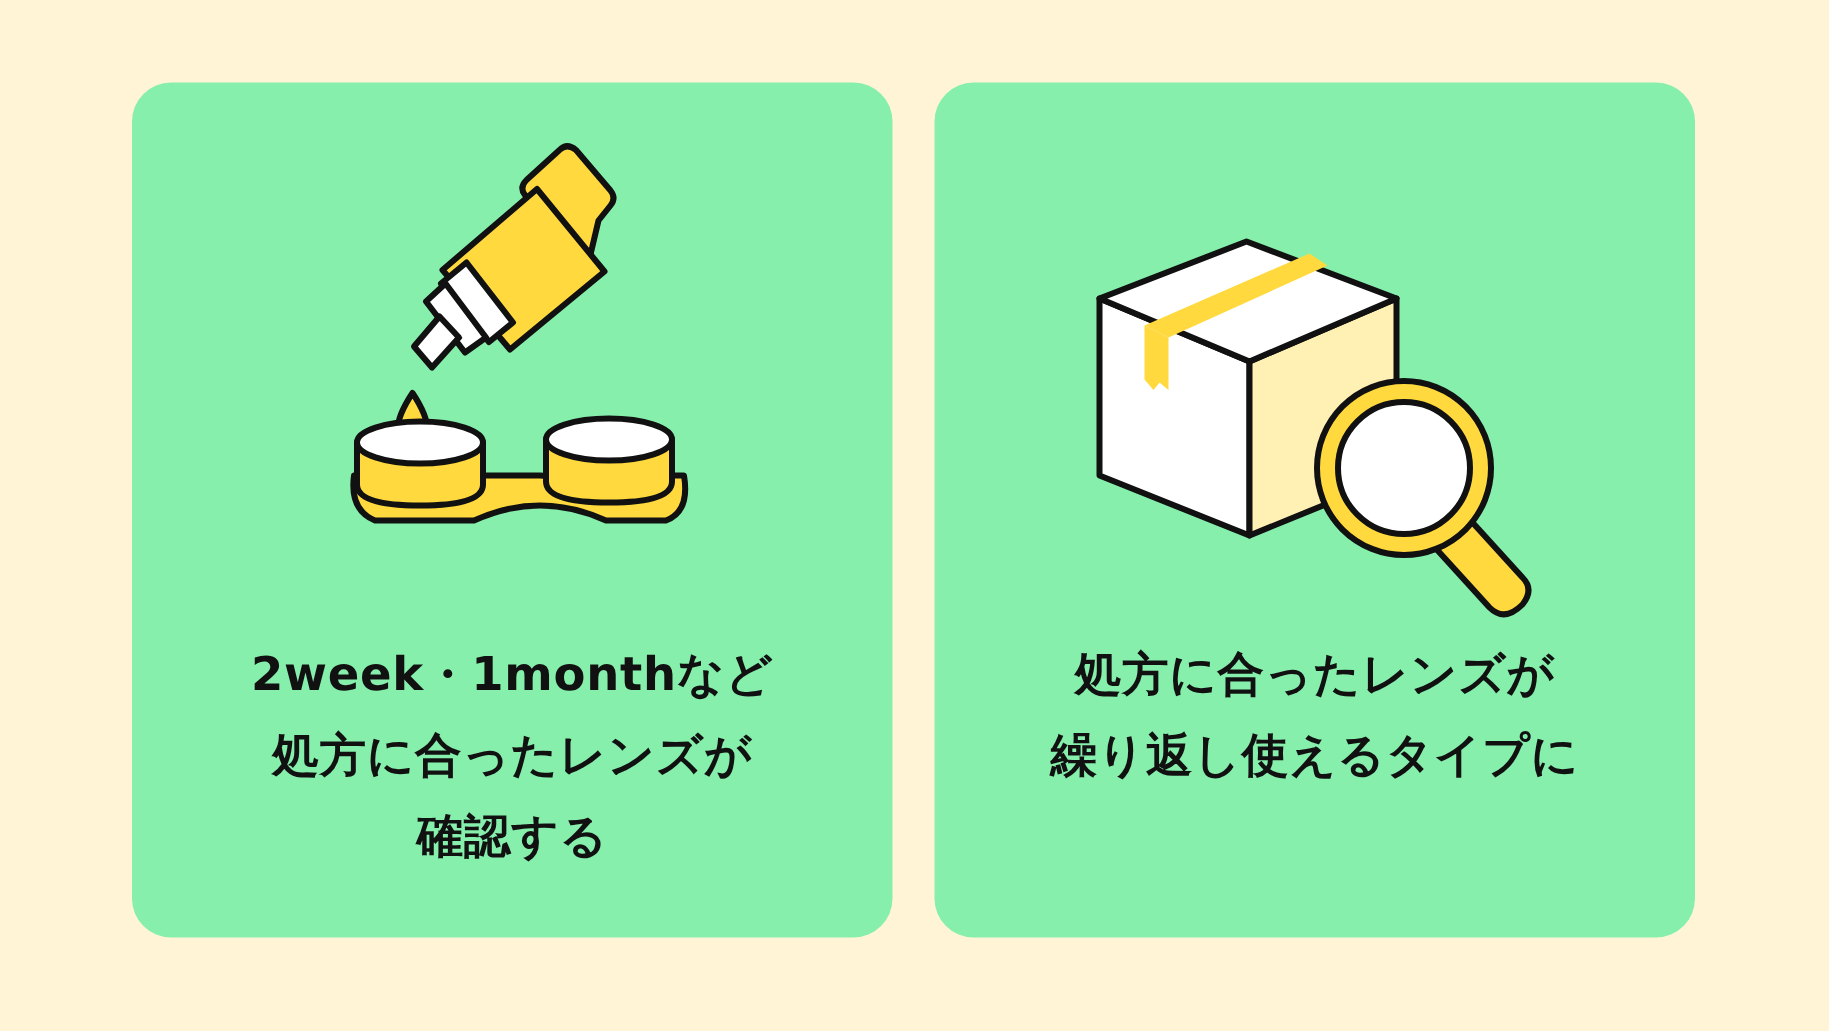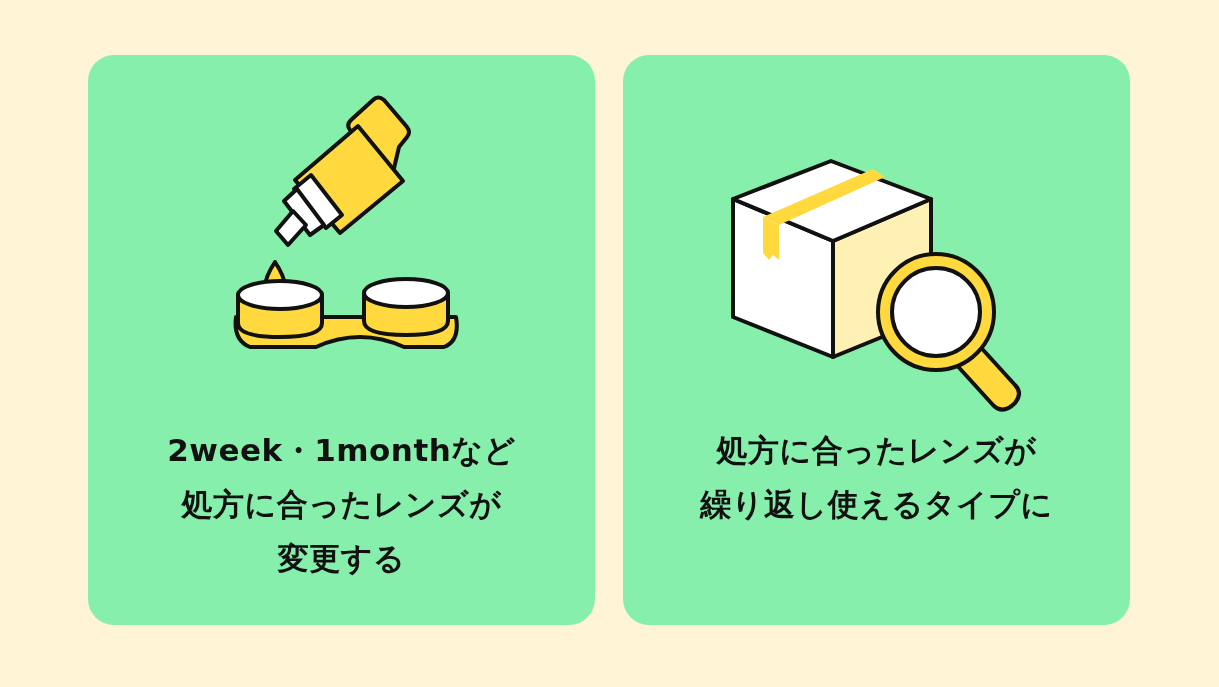--- a/index.html
+++ b/index.html
@@ -44,21 +44,21 @@
       <path d="M150 240 L150 268 Q150 282 192 282 Q234 282 234 268 L234 240" fill="#ffd93d"></path>
       <ellipse cx="192" cy="240" rx="42" ry="14" fill="#fff"></ellipse>
 
       <path d="M276 238 L276 266 Q276 280 318 280 Q360 280 360 266 L360 238" fill="#ffd93d"></path>
       <ellipse cx="318" cy="238" rx="42" ry="14" fill="#fff"></ellipse>
     </g>
   </svg>
   <div class="caption">
     <span>2week・1monthなど</span>
     <span>処方に合ったレンズが</span>
-    <span>変更する</span>
+    <span>確認する</span>
   </div>
 </div>
 
 <div class="card right">
   <svg class="illus" viewBox="0 0 507 360">
     <g stroke="#111" stroke-width="4" stroke-linejoin="round" stroke-linecap="round">
 
       <path d="M110 144 L110 262 L210 302 L210 186 Z" fill="#fff"></path>
 
       <path d="M210 186 L210 302 L308 262 L308 144 Z" fill="#fff0b3"></path>

